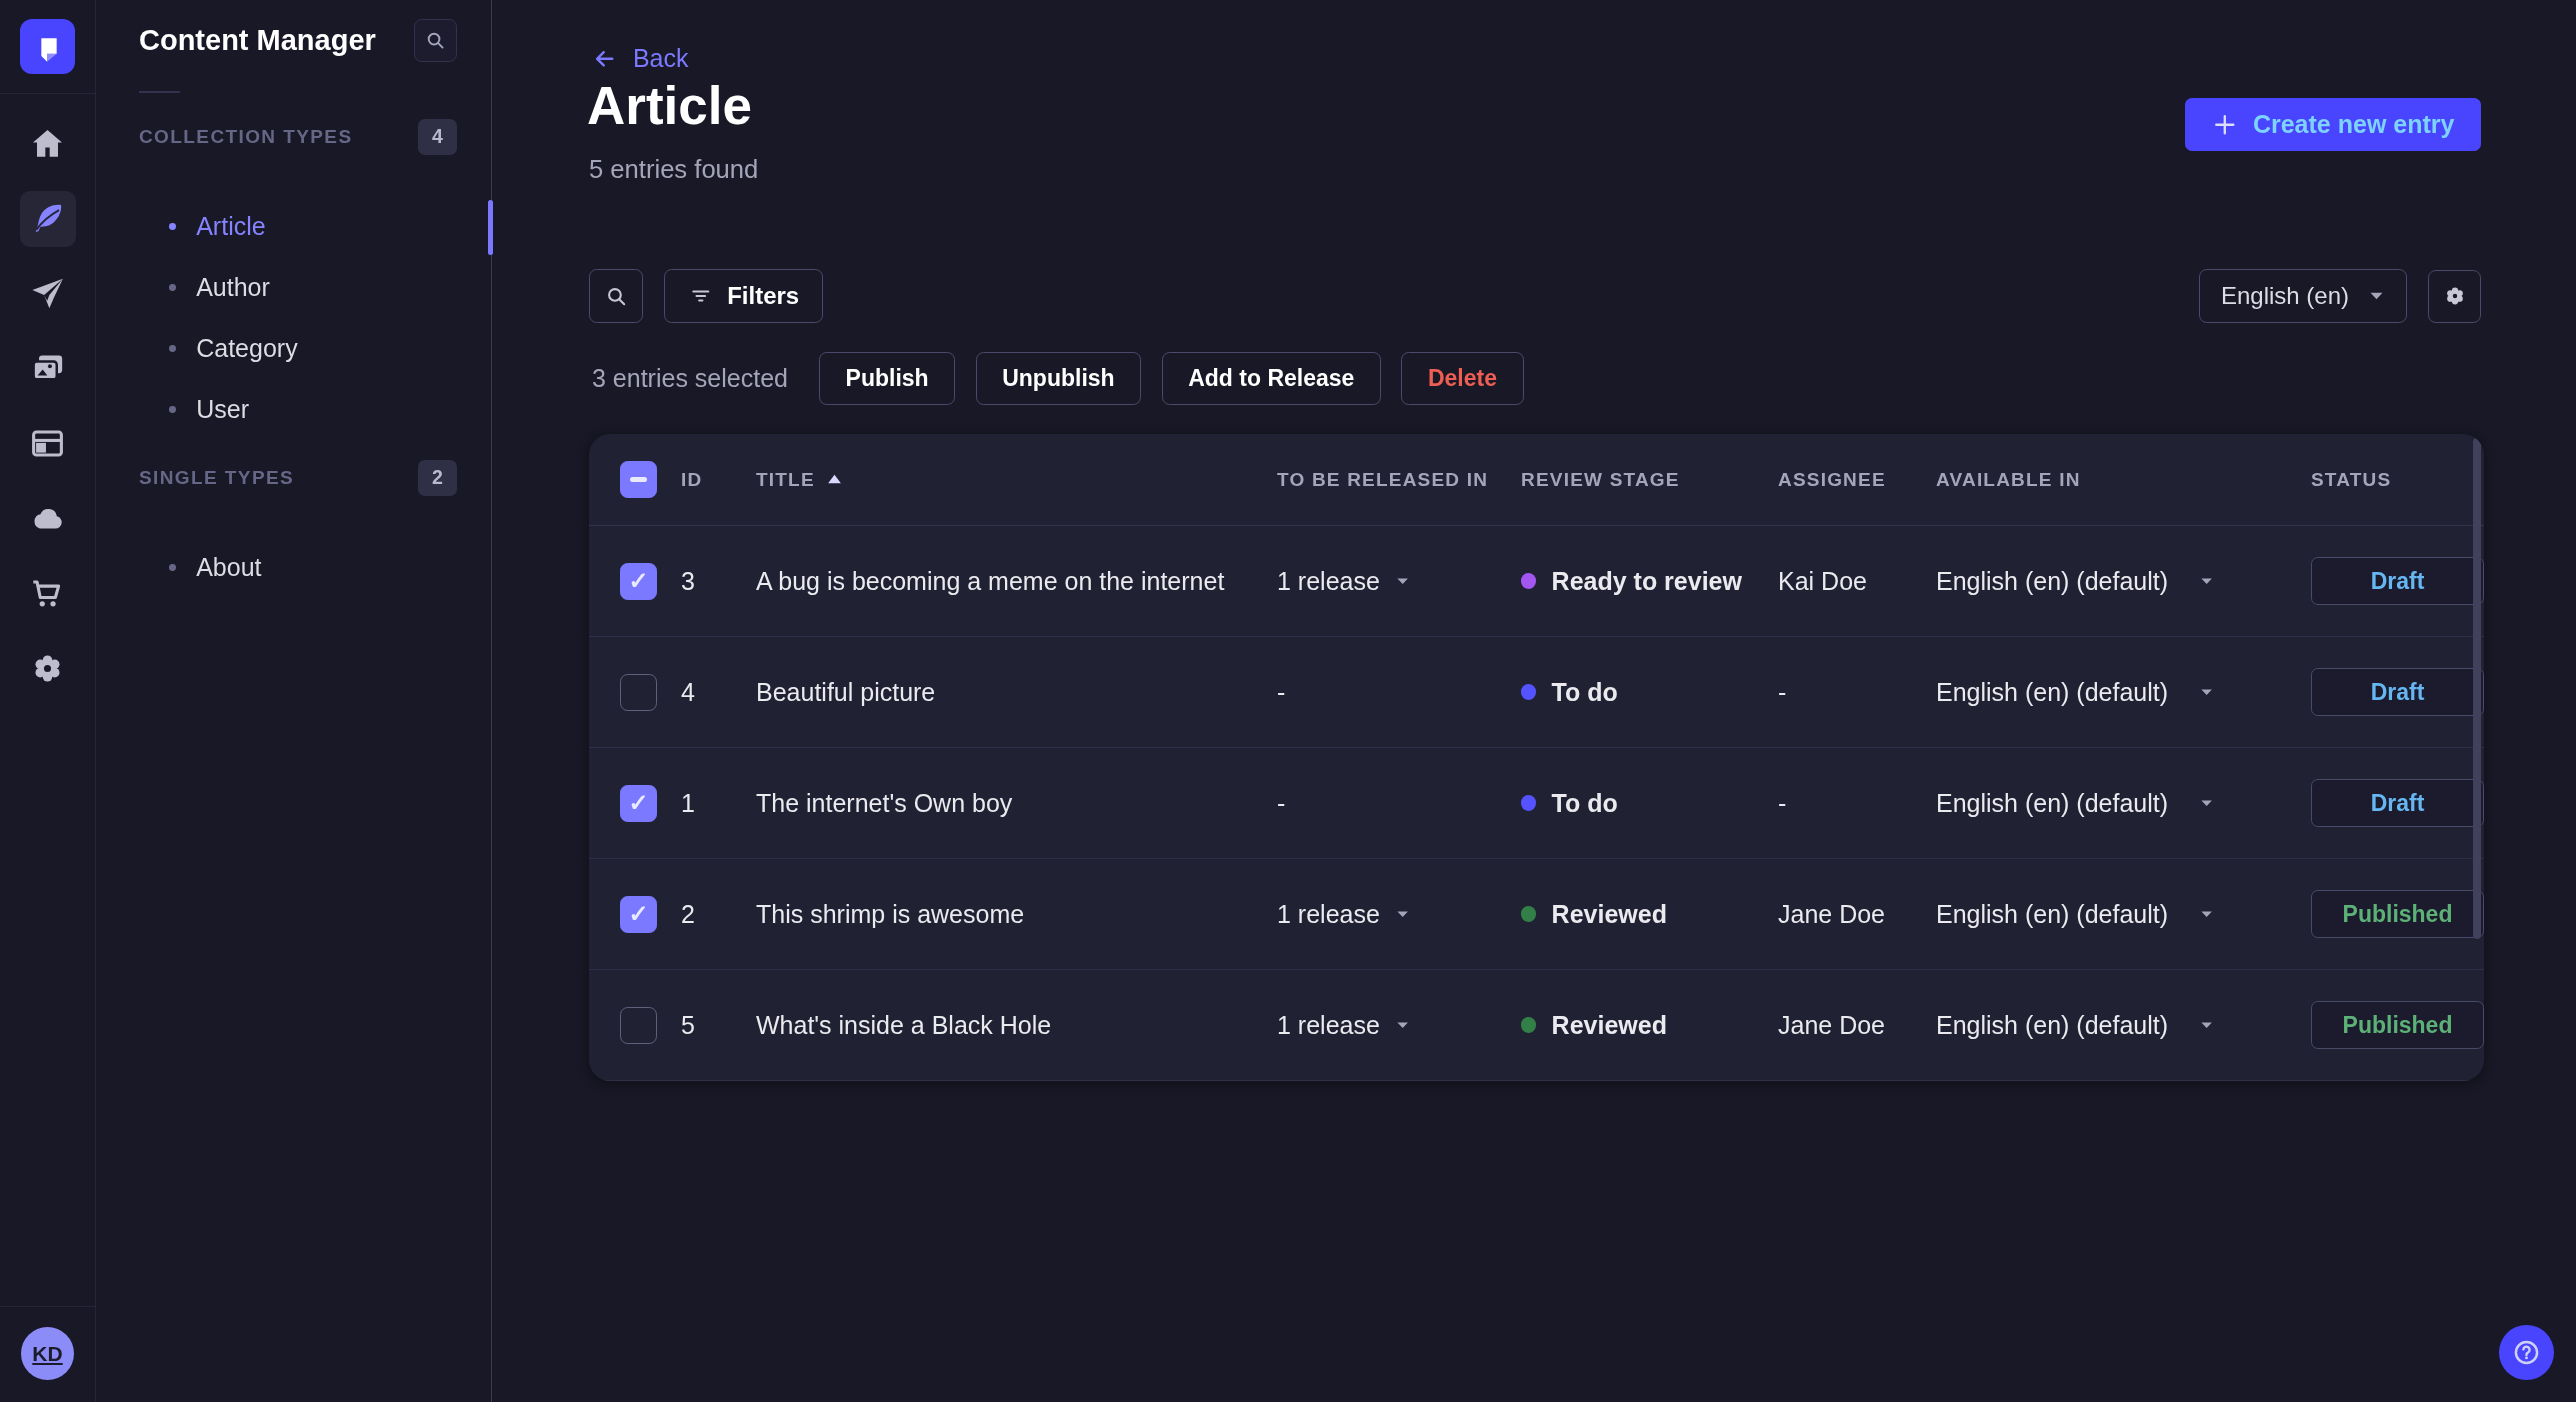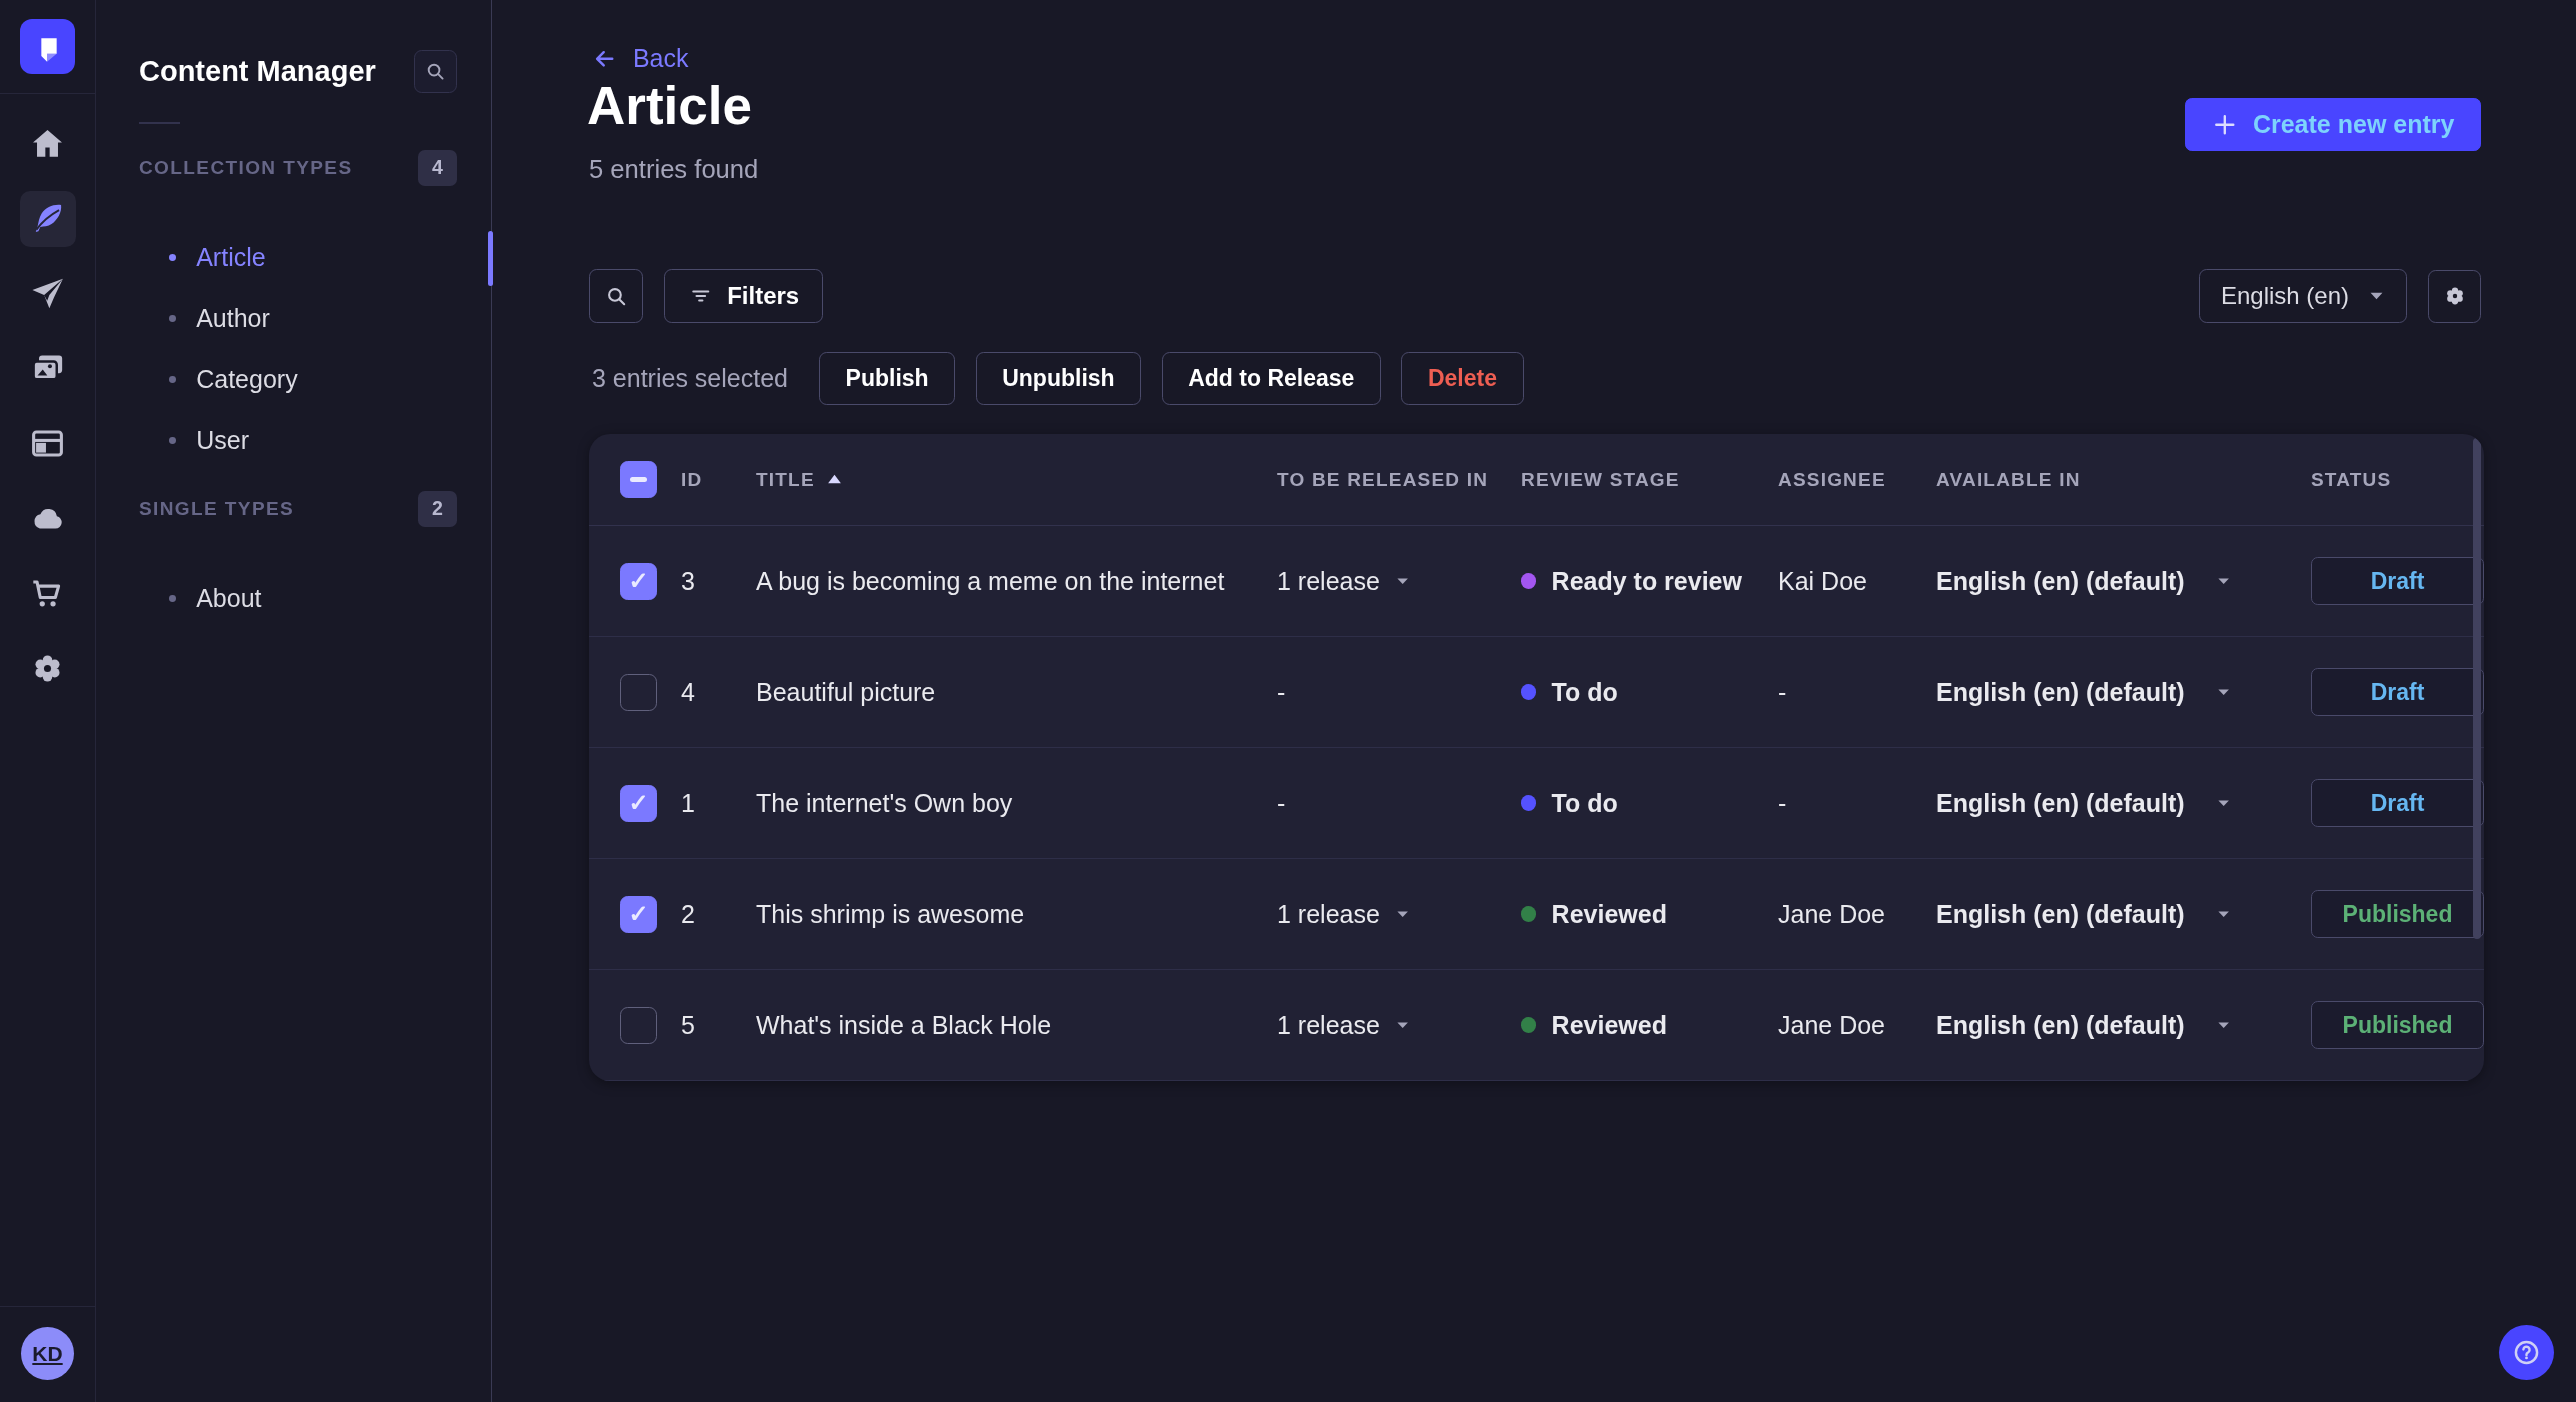--- a/index.html
+++ b/index.html
@@ -39,21 +39,21 @@
     text-decoration:underline;
   }
 
   
   .sidebar {
     position:absolute; left:97px; top:0; width:395px; height:100%;
     background:#181826; border-right:1.7px solid #3a3a54;
   }
   .sb-head {
     display:flex; align-items:center; justify-content:space-between;
-    padding:50px 34px 0 42px;
+    padding:19px 34px 0 42px;
   }
   .sb-title { font-size:29px; font-weight:700; color:#ffffff; line-height:37px; }
   .sb-search-btn {
     width:43px; height:43px; border-radius:7.7px; border:0.9px solid #32324d;
     background:#1c1c2e; display:flex; align-items:center; justify-content:center; cursor:pointer;
   }
   .sb-mini-divider { margin:29px 0 0 42px; width:41px; height:1.7px; background:#32324d; }
   .sb-section { margin-top:25.6px; }
   .sb-section + .sb-section { margin-top:19px; }
   .sb-section-head {
@@ -154,21 +154,21 @@
   .t-head { height:92px; border-bottom:0.9px solid #32324d; }
   .t-row  { height:111px; border-bottom:0.9px solid #2e2e48; }
   .t-row:last-child { border-bottom:none; }
   .th {
     font-size:19px; font-weight:700; letter-spacing:1.2px; color:#a5a5ba;
     display:flex; align-items:center; gap:10.2px; cursor:pointer;
   }
   .cell { font-size:25px; color:#eaeaef; display:flex; align-items:center; }
   .release-cell { gap:15.3px; cursor:pointer; }
   .stage-cell { gap:15.3px;font-weight:bold; }
-  .locale-cell { gap:31px; cursor:pointer;font-weight:bold; }
+  .locale-cell { gap:31px; cursor:pointer; }
   .dot { width:15.3px; height:15.3px; border-radius:50%; flex:none; }
   .badge {
     display:inline-flex; align-items:center; justify-content:center;
     height:48px; padding:0 18px; border:0.9px solid #4a4a6a; border-radius:6.8px;
     background:#1b1b2d; font-size:23px; font-weight:600;
   }
 
   
   .cb {
     width:37px; height:37px; border-radius:7.7px; cursor:pointer;

